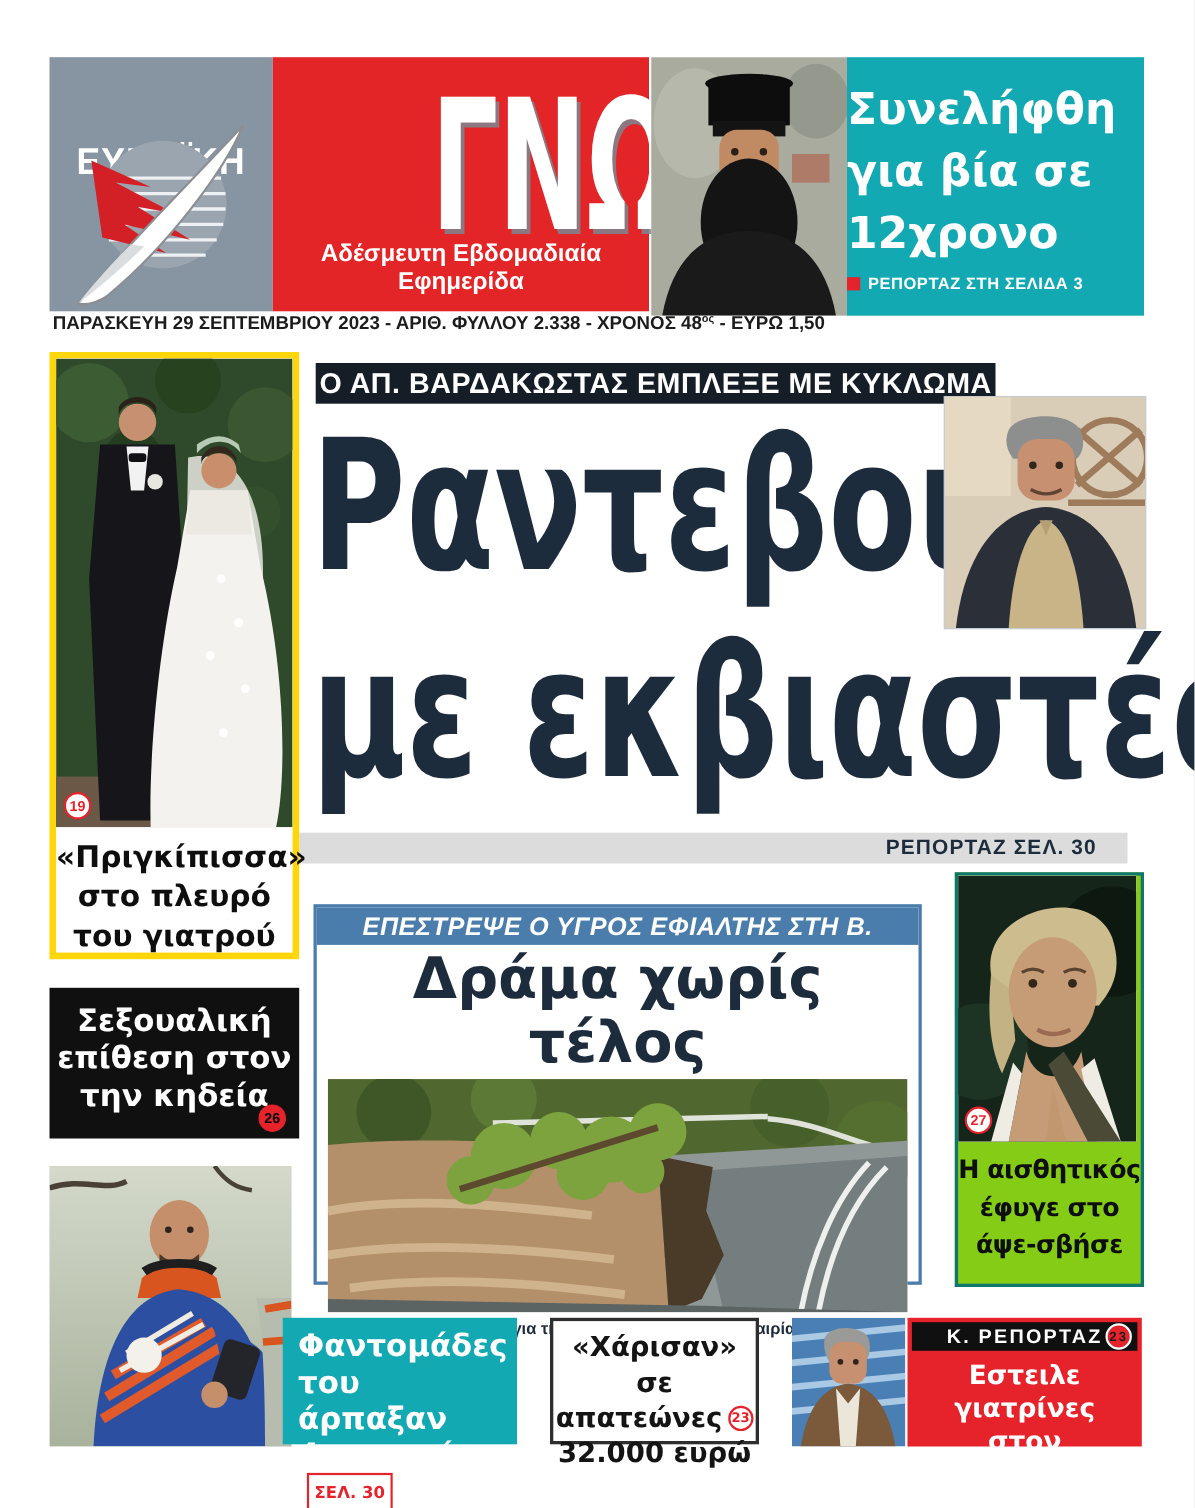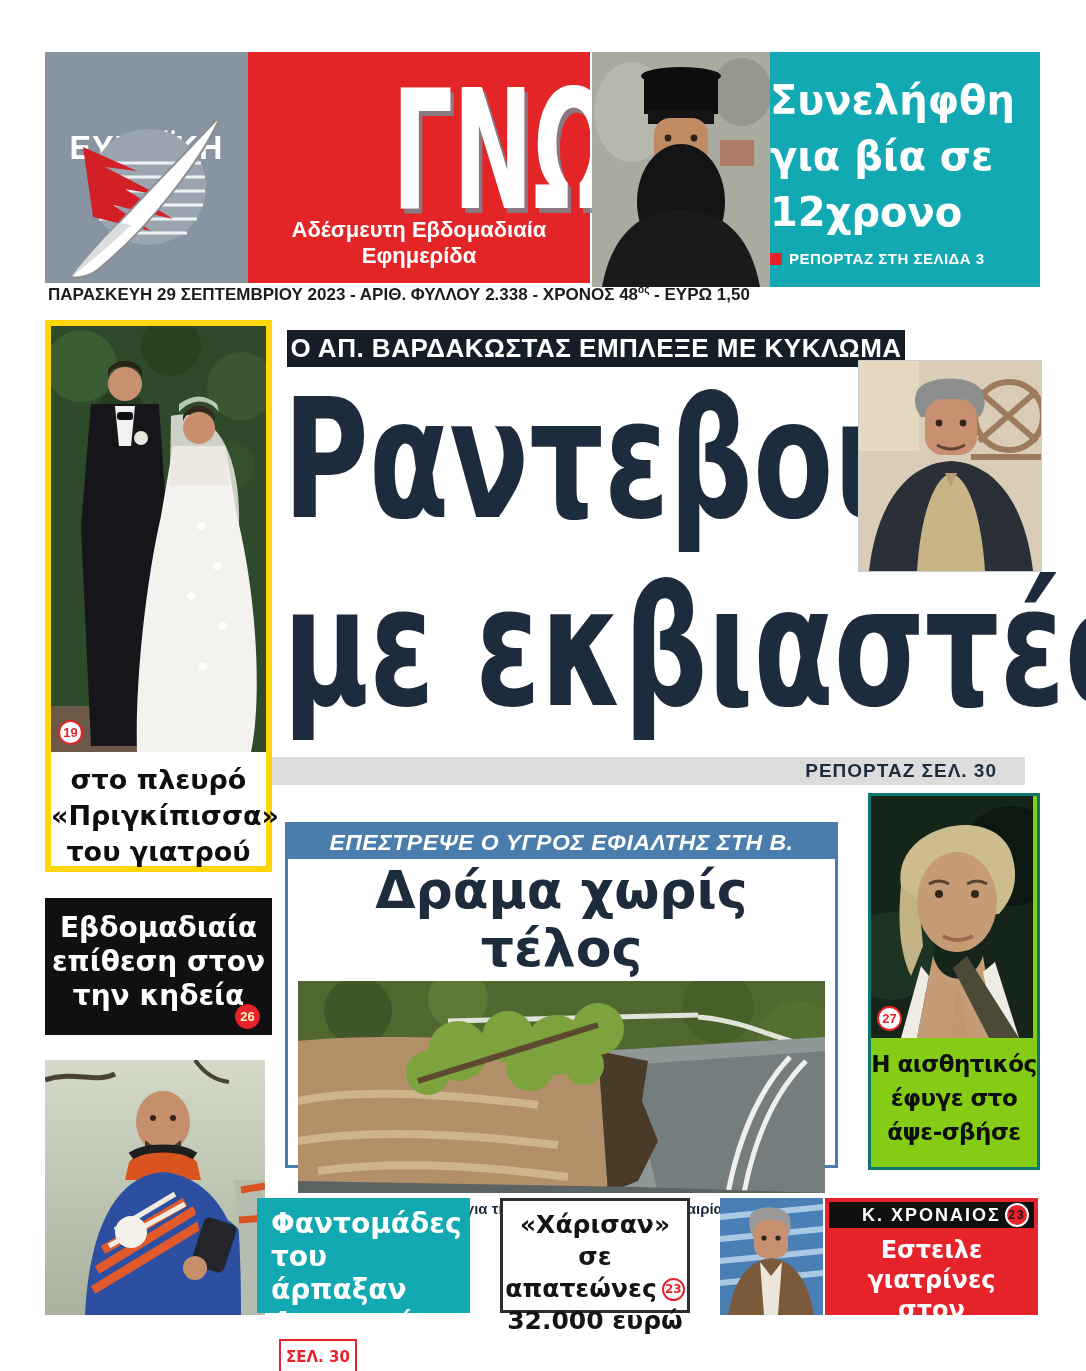--- a/index.html
+++ b/index.html
@@ -66,21 +66,21 @@
   #chron-bar{position:relative;height:26px;background:#101010;color:#fff;text-align:center;font-size:18px;line-height:26px;font-weight:bold;letter-spacing:2px;}
   .chron-line{display:block;color:#fff;font-size:24px;line-height:30px;text-align:center;}
   #chron-box .lines{margin-top:7px;}
 
   
   .badge{display:inline-flex;align-items:center;justify-content:center;width:25px;height:25px;border-radius:50%;font-size:13px;font-weight:bold;box-sizing:border-box;}
   .badge-outline{background:#fff;border:2px solid #e6232b;color:#e6232b;}
   .badge-pos{position:absolute;}
   #badge-19{left:7px;bottom:7px;}
   #badge-27{left:6px;bottom:7px;}
-  #badge-26{right:12px;bottom:6px;background:#e6232b;border:1px solid #e6232b;color:#fef9c3;}
+  #badge-26{right:12px;bottom:6px;background:#e6232b;border:1px solid #e6232b;color:#000000;}
   #badge-23-scam{vertical-align:4px;margin-left:5px;width:23px;height:23px;font-size:12px;}
   #badge-23-chron{position:absolute;right:5px;top:1px;width:24px;height:24px;background:#e6232b;border:2px solid #fff;color:#1a1a1a;font-size:12px;}
 </style>
 </head>
 <body>
 
 <div id="page">
 
   <div class="abs" id="brand-gray">
     <span id="brand-region">ΕΥΒΟΪΚΗ</span>
@@ -187,28 +187,28 @@
         <path d="M122 120 L174 120 L178 160 L118 160 Z" fill="#ece9e3"></path>
         <circle cx="150" cy="200" r="4" fill="#fff"></circle>
           <circle cx="166" cy="240" r="4" fill="#fff"></circle>
           <circle cx="140" cy="270" r="4" fill="#fff"></circle>
           <circle cx="172" cy="300" r="4" fill="#fff"></circle>
           <circle cx="152" cy="340" r="4" fill="#fff"></circle>
       </svg>
       <span class="badge badge-outline badge-pos" id="badge-19">19</span>
     </div>
     <div id="wedding-caption">
+      <span class="heavy" style="display:block">«Πριγκίπισσα»</span>
       <span class="heavy" style="display:block">στο πλευρό</span>
-      <span class="heavy" style="display:block">«Πριγκίπισσα»</span>
       <span class="heavy" style="display:block">του γιατρού</span>
     </div>
   </div>
 
   <div class="abs" id="assault-box">
-    <span class="assault-line heavy">Εβδομαδιαία</span>
+    <span class="assault-line heavy">Σεξουαλική</span>
     <span class="assault-line heavy">επίθεση στον</span>
     <span class="assault-line heavy">την κηδεία</span>
     <span class="badge badge-pos" id="badge-26">26</span>
   </div>
 
   <div class="abs photo" id="moto-photo">
     <svg width="220" height="255" viewBox="0 0 220 255">
       <defs>
           <linearGradient id="mg" x1="0" y1="0" x2="0" y2="1">
             <stop offset="0" stop-color="#d4d9ca"></stop>
@@ -324,21 +324,21 @@
       <rect x="34" y="22" width="34" height="38" rx="12" fill="#c79070"></rect>
       <circle cx="44" cy="40" r="2.6" fill="#2c241c"></circle>
         <circle cx="58" cy="40" r="2.6" fill="#2c241c"></circle>
       <path d="M8 117 C14 80 30 62 51 60 C72 62 88 80 94 117 Z" fill="#7a5a3a"></path>
       <path d="M40 64 L51 78 L62 64 L58 117 L44 117 Z" fill="#ece6da"></path>
     </svg>
   </div>
 
   <div class="abs" id="chron-box">
     <div id="chron-bar">
-      <span>Κ. ΧΡΟΝΑΙΟΣ</span>
+      <span>Κ. ΡΕΠΟΡΤΑΖ</span>
       <span class="badge" id="badge-23-chron">23</span>
     </div>
     <div class="lines">
       <span class="chron-line heavy">Εστειλε γιατρίνες</span>
       <span class="chron-line heavy">στον Εισαγγελέα</span>
     </div>
   </div>
 
 </div>
 

